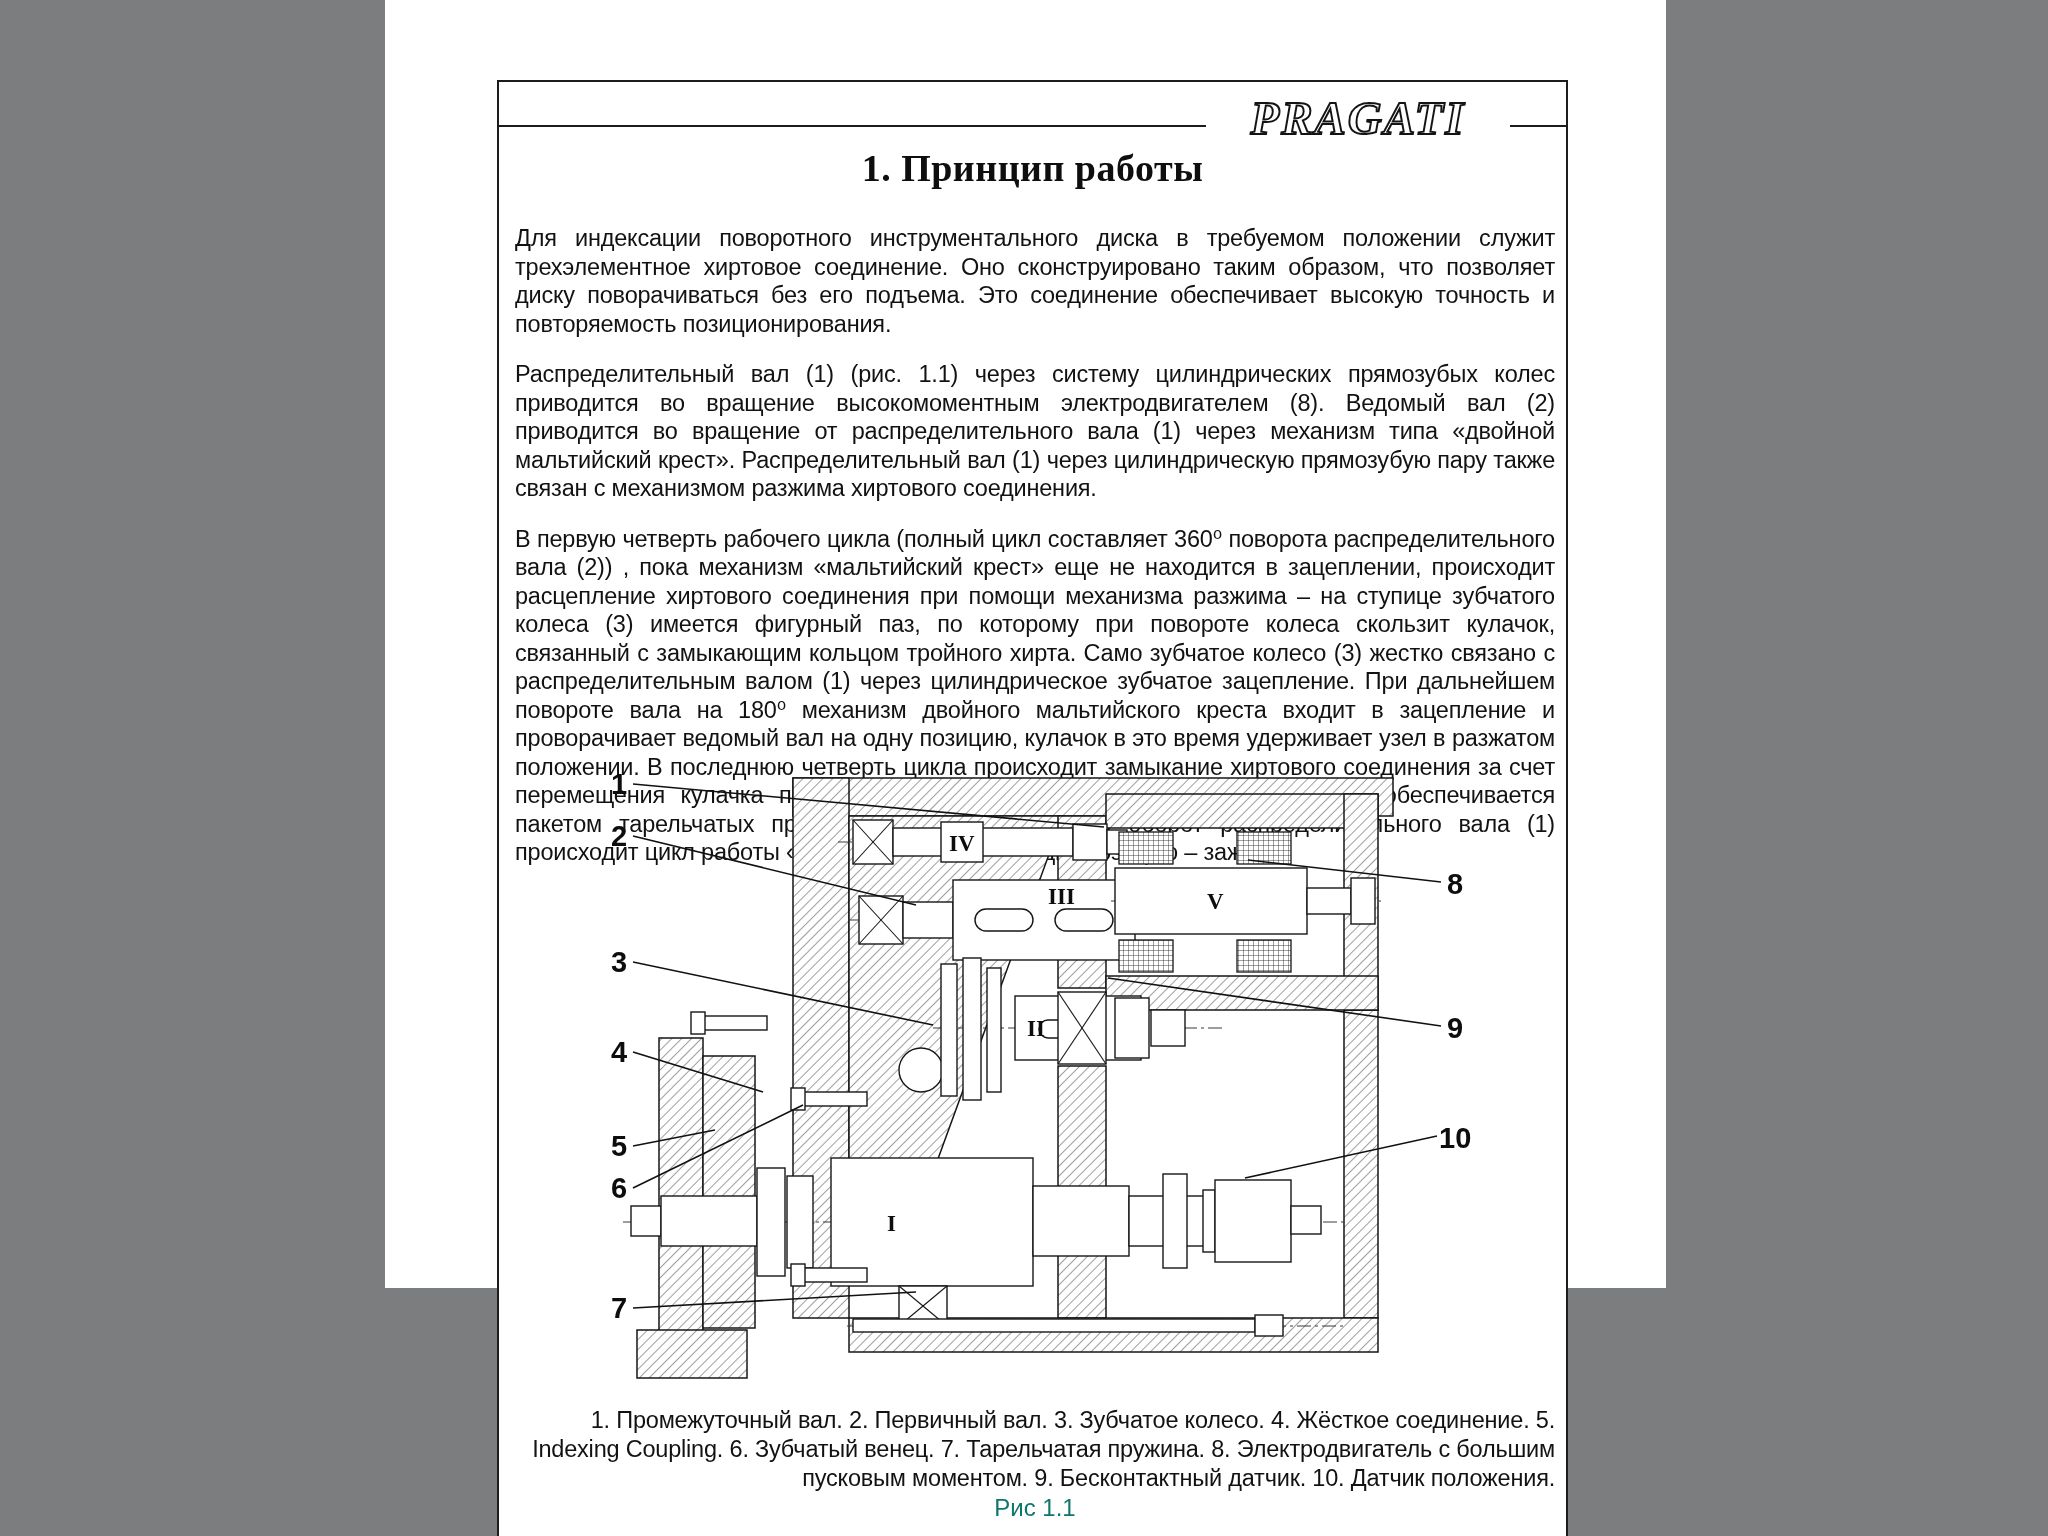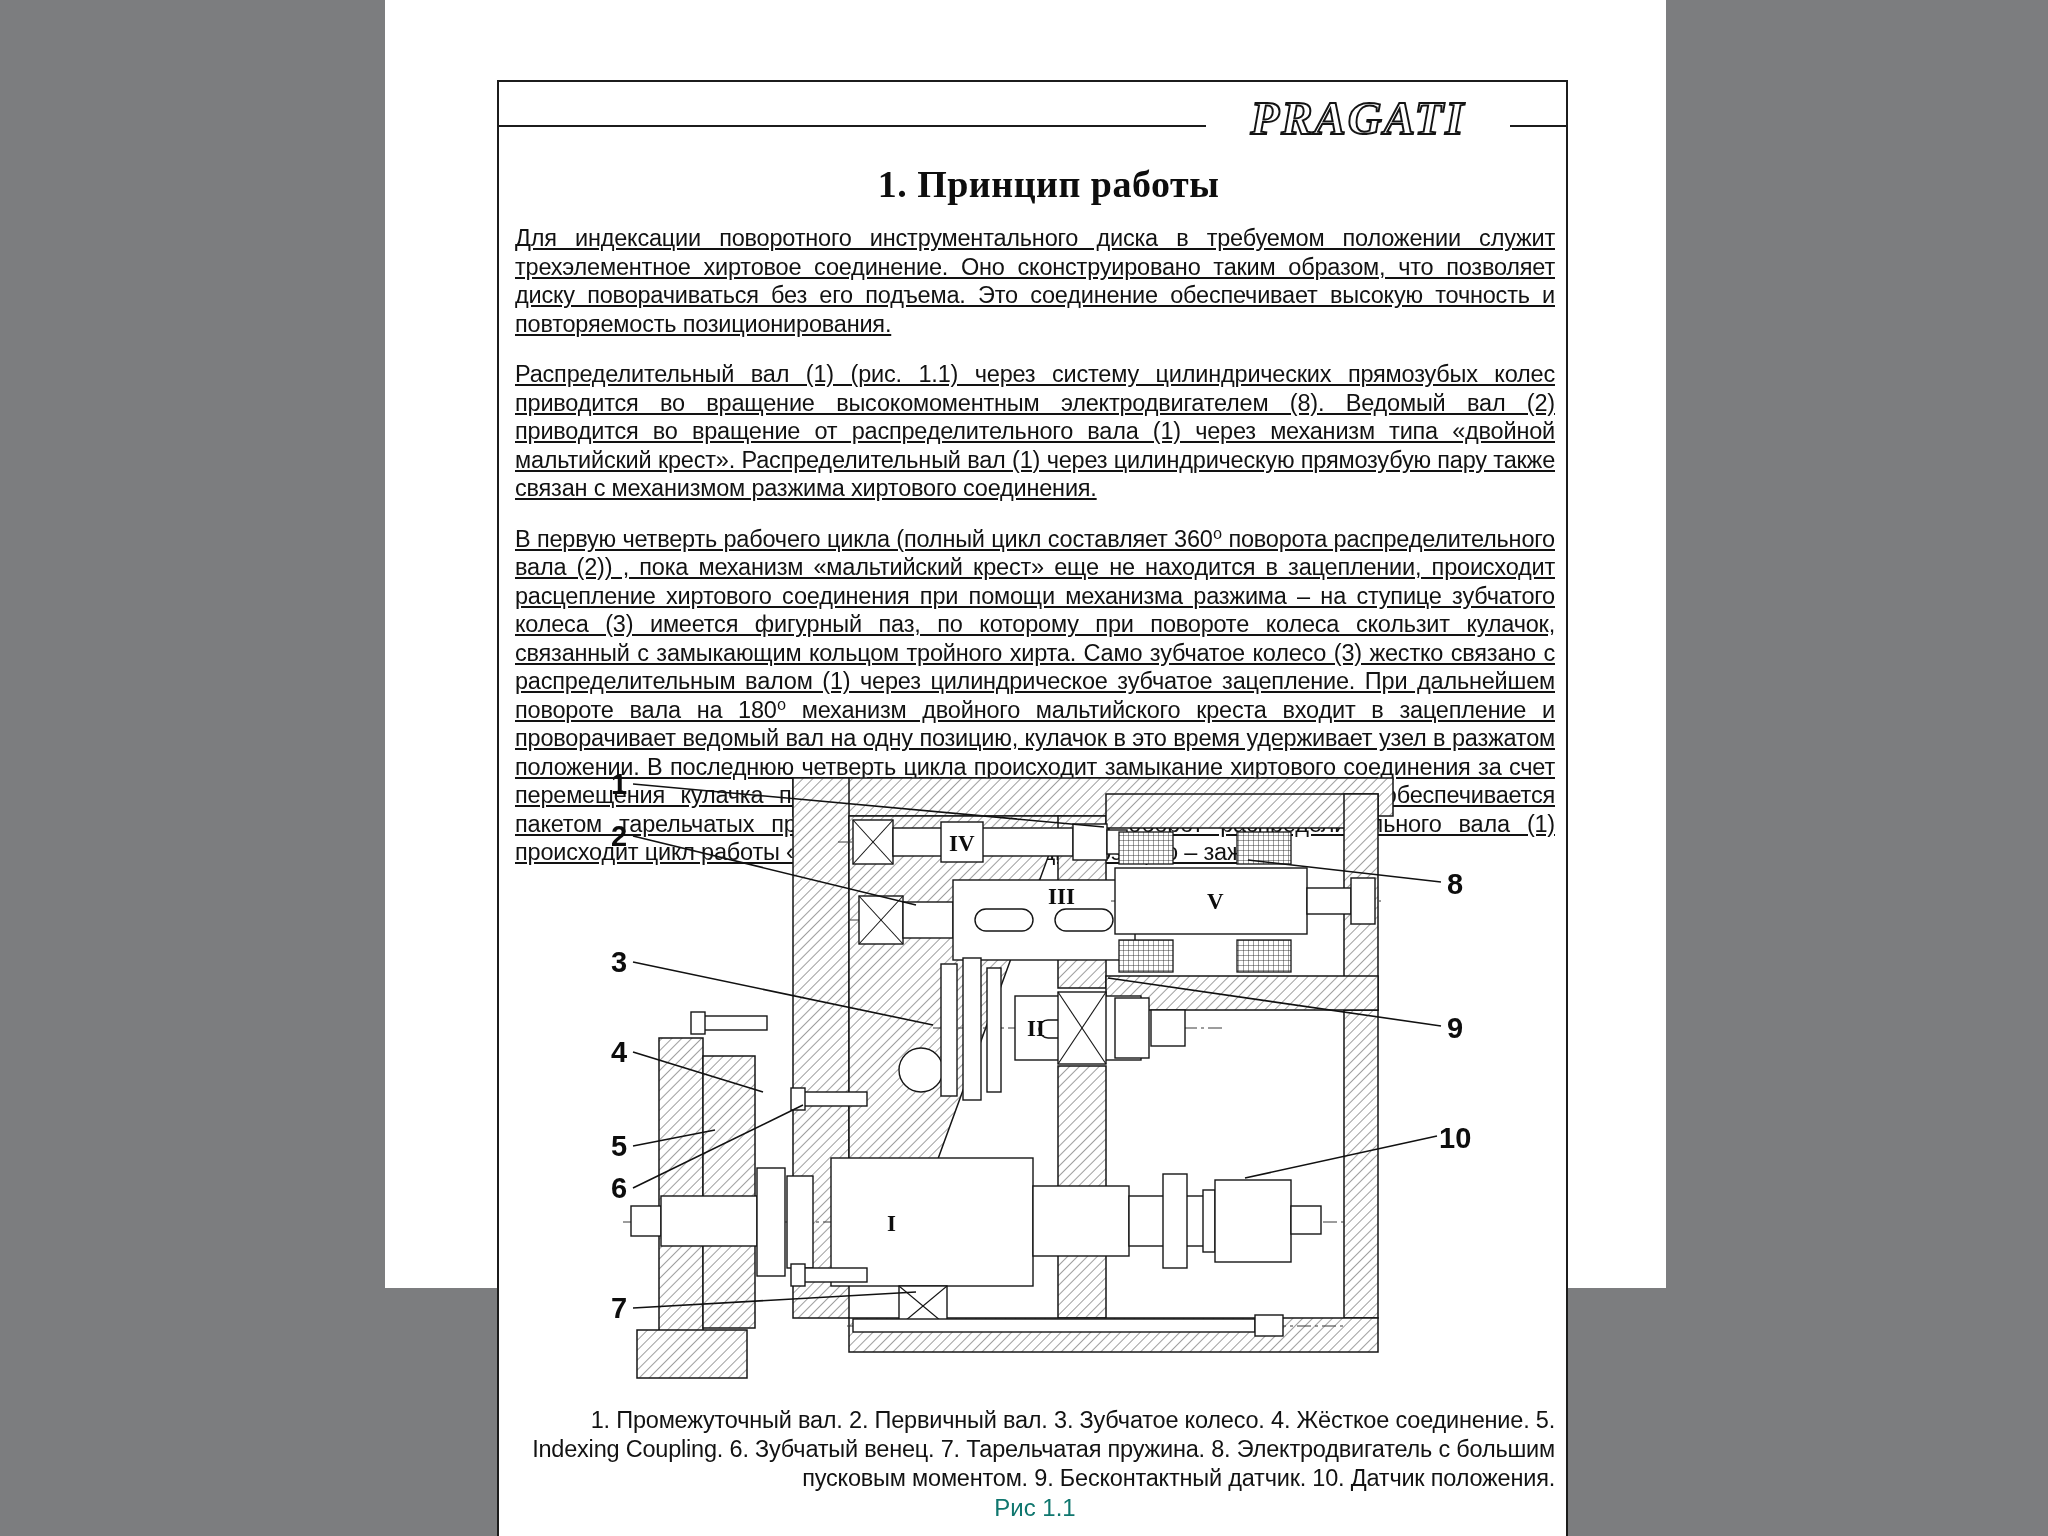--- a/index.html
+++ b/index.html
@@ -22,28 +22,28 @@
   }
   .logo-wrap{
     position:absolute;top:10px;right:56px;background:#ffffff;padding:0 14px;z-index:2;
   }
   .logo-svg text{
     font-family:"Liberation Serif","DejaVu Serif",serif;
     font-style:italic;font-weight:bold;font-size:47px;letter-spacing:2px;
     fill:#ffffff;stroke:#141414;stroke-width:2px;
   }
   .section-title{
-    position:absolute;left:0;top:64px;width:100%;margin:16px;text-align:center;
+    position:absolute;left:0;top:64px;width:100%;margin:0;text-align:center;
     font-family:"Liberation Serif","DejaVu Serif",serif;
     font-weight:bold;font-size:38px;color:#0e0e0e;letter-spacing:.5px;z-index:1;
   }
   .body-col{
     position:absolute;left:16px;top:142px;width:1040px;
     font-size:23.5px;line-height:28.5px;letter-spacing:-0.2px;
-    text-align:justify;color:#121212;text-decoration:underline;
+    text-align:justify;color:#121212;
   }
   .body-col p{margin:0 0 22px 0;}
   .figure-wrap{
     position:absolute;left:104px;top:688px;width:880px;height:630px;
   }
   .fig-caption{
     position:absolute;left:16px;top:1324px;width:1040px;
     text-align:right;font-size:23.5px;line-height:29px;letter-spacing:-0.2px;color:#121212;
   }
   .fig-label{

